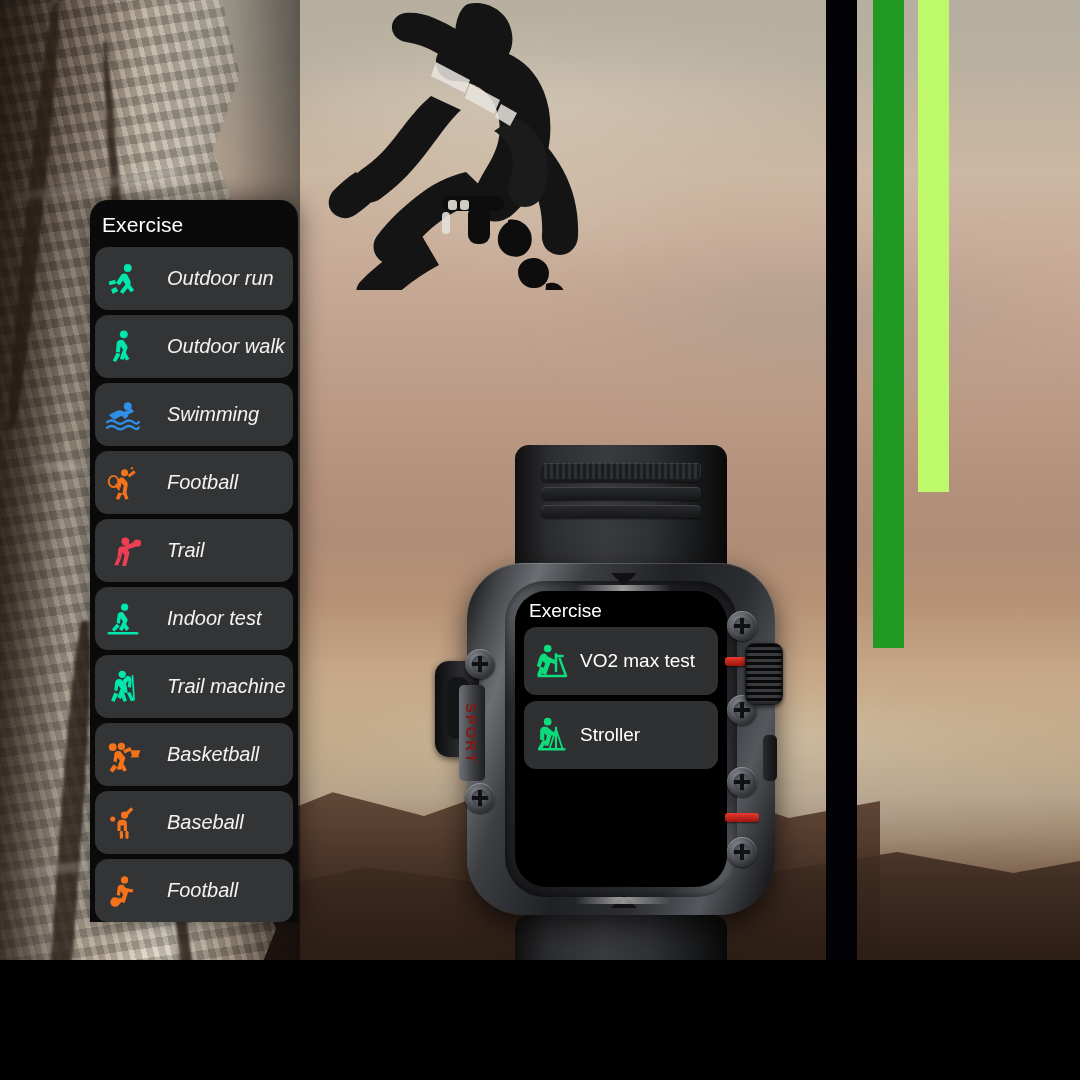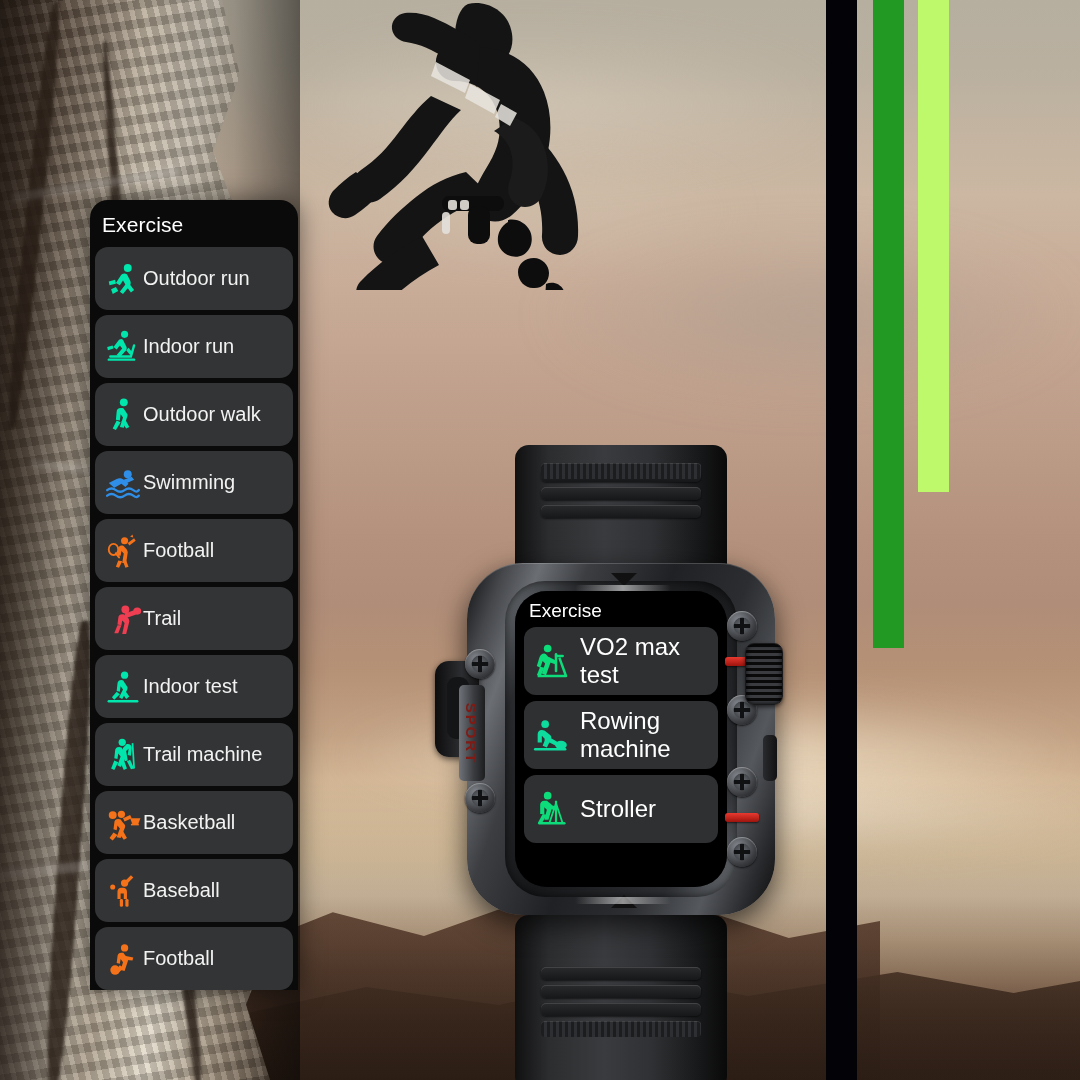--- a/index.html
+++ b/index.html
@@ -1,17 +1,17 @@
 <!DOCTYPE html>
 <html><head>
 <meta charset="utf-8">
 <style>
   html,body{margin:0;padding:0;background:#000;}
   body{width:1080px;height:1080px;overflow:hidden;font-family:"Liberation Sans",sans-serif;}
-  .stage{position:relative;width:1080px;height:1080px;overflow:hidden;}
+  .stage{position:relative;width:1080px;height:960px;overflow:hidden;}
 
   
   .bg{position:absolute;inset:0;overflow:hidden;}
   .sky{position:absolute;inset:0;
     background:
       linear-gradient(180deg,
         #b6ae9f 0%, #b9b0a0 6%, #c3b4a1 12%, #cbb7a2 18%,
         #c9ad99 26%, #c2a38f 34%, #bb9b86 42%, #b4917c 50%,
         #b08d78 56%, #b59176 62%, #c2a183 68%, #d8bd9b 74%,
         #e9d3ae 79%, #f3e2c4 83%, #e6cfae 87%, #c8a888 91%,
@@ -69,22 +69,22 @@
   
   .climber{position:absolute;left:318px;top:0px;width:280px;height:290px;}
   .climber svg{display:block;}
 
   
   .panel{position:absolute;left:90px;top:200px;width:208px;
     background:#0a0a0a;border-radius:18px 18px 0 0;padding:0 0 0 0;
     box-shadow:0 0 26px rgba(0,0,0,.55);}
   .panel-title{color:#fff;font-size:21px;line-height:1;padding:14px 0 12px 12px;letter-spacing:.1px;}
   .rows{display:flex;flex-direction:column;gap:5px;padding:0 5px 0 5px;}
-  .row{display:flex;align-items:center;gap:0;background:#333435;border-radius:13px;
-    height:63px;padding:0 6px 0 8px;}
+  .row{display:flex;align-items:center;gap:24px;background:#333435;border-radius:13px;
+    height:63px;padding:0 6px 0 8px;font-style:italic;}
   .row .ic{width:40px;height:40px;flex:0 0 40px;display:flex;align-items:center;justify-content:center;}
   .row .ic svg{width:38px;height:38px;display:block;}
   .row .lb{color:#f2f2f2;font-size:20px;line-height:1.05;white-space:nowrap;}
 
   
   .watch{position:absolute;left:445px;top:445px;width:350px;height:590px;}
   .band{position:absolute;left:70px;width:212px;
     background:linear-gradient(90deg,#101011 0%, #2c2d2f 16%, #3a3b3e 42%, #303134 64%, #161718 88%, #090909 100%);
     border-radius:14px;}
   .band-top{top:0;height:165px;}
@@ -102,21 +102,21 @@
     background:linear-gradient(120deg,#6f7378 0%, #2a2c2f 18%, #17181a 50%, #2d2f33 82%, #707479 100%);
     box-shadow:inset 0 0 10px rgba(0,0,0,.7);}
   .screen{position:absolute;left:48px;top:28px;width:212px;height:296px;border-radius:32px;
     background:#000;overflow:hidden;box-shadow:inset 0 0 14px rgba(0,0,0,.9);}
   .w-title{color:#fff;font-size:19px;padding:10px 0 7px 14px;line-height:1;}
   .w-rows{display:flex;flex-direction:column;gap:6px;padding:0 9px;}
   .w-row{display:flex;align-items:center;gap:8px;background:#2f3032;border-radius:12px;
     min-height:60px;padding:4px 6px 4px 6px;}
   .w-row .ic{width:42px;height:44px;flex:0 0 42px;display:flex;align-items:center;justify-content:center;}
   .w-row .ic svg{width:40px;height:42px;display:block;}
-  .w-row .lb{color:#fff;font-size:24px;line-height:1.18;}
+  .w-row .lb{color:#fff;font-size:19px;line-height:1.18;}
   .screw{position:absolute;width:30px;height:30px;border-radius:50%;
     background:radial-gradient(circle at 36% 32%,#85898f,#3b3d41 62%,#17181a 100%);
     box-shadow:inset 0 1px 1px rgba(255,255,255,.35),0 1px 2px rgba(0,0,0,.7);}
   .screw:after{content:"";position:absolute;left:50%;top:50%;width:17px;height:17px;
     transform:translate(-50%,-50%);border-radius:50%;
     background:
       linear-gradient(0deg,transparent 40%,#101113 40% 60%,transparent 60%),
       linear-gradient(90deg,transparent 40%,#101113 40% 60%,transparent 60%),
       radial-gradient(circle,#6d7177,#33363a);}
   .redbar{position:absolute;width:34px;height:9px;border-radius:3px;
@@ -228,35 +228,20 @@
                 <circle cx="30" cy="10" r="5"></circle>
                 <path d="M26 17c-2 0-4 1-5 3l-6 9 5 3 4-6 3 5-7 9 4 3 9-11c1-2 1-4 0-6l-3-6c-1-2-2-3-4-3z"></path>
                 <path d="M14 25l-8 2 1 5 8-2zM28 33l6 8 4-3-6-8z"></path>
                 <path d="M9 37l6-3 3 5-7 4z"></path>
               </g>
             </svg>
         </span>
         <span class="lb">Outdoor run</span>
       </div>
 
-      <div class="row">
-        <span class="ic">
-          <svg viewBox="0 0 48 48">
-              <g fill="#00e6ac">
-                <circle cx="26" cy="8" r="4.5"></circle>
-                <path d="M22 14c-2 0-3 1-4 2l-6 8 4 3 4-5 3 4-7 8 4 3 8-9c1-2 1-4 0-5l-3-6c-1-2-2-3-3-3z"></path>
-                <path d="M11 22l-7 2 1 4 7-2z"></path>
-                <path d="M28 28l5 6 3-3-5-6z"></path>
-              </g>
-              <path d="M8 36h26l4-14" stroke="#00e6ac" stroke-width="3" fill="none" stroke-linecap="round"></path>
-              <path d="M6 40h32" stroke="#00e6ac" stroke-width="3" stroke-linecap="round"></path>
-            </svg>
-        </span>
-        <span class="lb">Indoor run</span>
-      </div>
 
       <div class="row">
         <span class="ic">
           <svg viewBox="0 0 48 48">
               <g fill="#00e6ac">
                 <circle cx="25" cy="8" r="5"></circle>
                 <path d="M21 15c-3 0-5 2-5 5l-1 10 5 1 1-8 3 4-4 12 5 1 4-13c1-2 1-4 0-5l-4-6c-1-1-2-1-4-1z"></path>
                 <path d="M16 31l-5 10 4 2 6-10zM27 30l5 9-4 2-6-9z"></path>
               </g>
             </svg>
@@ -426,34 +411,20 @@
                     <path d="M11 31l-4 10h5l4-9z"></path>
                   </g>
                   <path d="M30 16v20" stroke="#0ddc7a" stroke-width="3" fill="none" stroke-linecap="round"></path>
                   <path d="M30 18h8" stroke="#0ddc7a" stroke-width="3" fill="none" stroke-linecap="round"></path>
                   <path d="M8 42h34l-8-22" stroke="#0ddc7a" stroke-width="3" fill="none" stroke-linejoin="round"></path>
                 </svg>
             </span>
             <span class="lb">VO2 max test</span>
           </div>
 
-          <div class="w-row">
-            <span class="ic">
-              <svg viewBox="0 0 48 48">
-                  <g fill="#0ddc9e">
-                    <circle cx="17" cy="11" r="4.6"></circle>
-                    <path d="M13 18c-3 0-5 2-5 5v10h5v-8l4 4-3 8 5 2 5-10c1-2 0-4-1-5l-5-4c-1-1-3-2-5-2z"></path>
-                    <path d="M19 25l14 8-3 4-14-7z"></path>
-                    <ellipse cx="36" cy="36" rx="7" ry="5"></ellipse>
-                  </g>
-                  <path d="M5 41h36" stroke="#0ddc9e" stroke-width="3" stroke-linecap="round"></path>
-                </svg>
-            </span>
-            <span class="lb">Rowing machine</span>
-          </div>
 
           <div class="w-row">
             <span class="ic">
               <svg viewBox="0 0 48 48">
                   <g fill="#0ddc7a">
                     <circle cx="20" cy="8" r="4.6"></circle>
                     <path d="M16 14c-3 0-5 2-5 5v11h5v-8l3 3-3 12h5l4-14c1-2 0-4-1-5l-4-3c0-1-1-1-4-1z"></path>
                     <path d="M21 18l11 4-1 4-11-3z"></path>
                     <path d="M14 30l-6 11h5l6-10z"></path>
                   </g>

